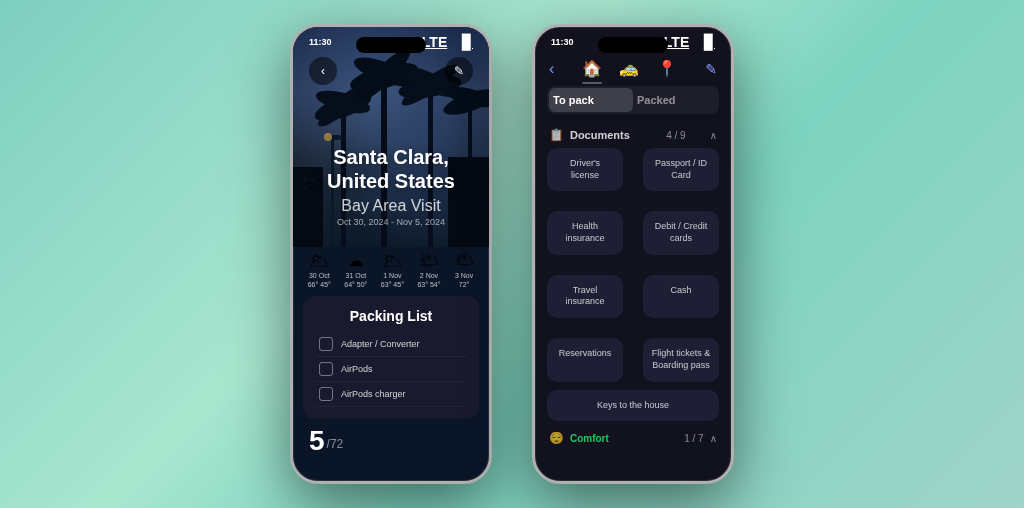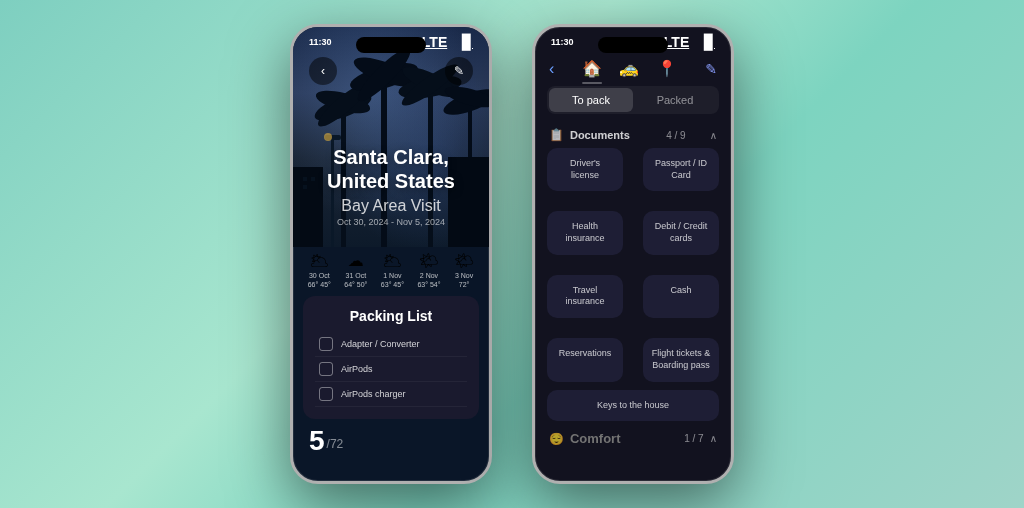--- a/index.html
+++ b/index.html
@@ -281,25 +281,25 @@
     .tabs {
       display: flex;
       margin: 0 12px 8px;
       background: rgba(255,255,255,0.05);
       border-radius: 8px;
       padding: 2px;
     }
 
     .tab {
       flex: 1;
-      text-align: center;
+      text-align: left;
       padding: 6px 4px;
       border-radius: 6px;
       font-size: 11px;
-      font-weight: 400;
+      font-weight: 700;
     }
 
     .tab.active {
       background: rgba(255,255,255,0.15);
       color: white;
     }
 
     .tab.inactive {
       color: rgba(255,255,255,0.5);
     }
@@ -362,23 +362,23 @@
     .comfort-header {
       display: flex;
       align-items: center;
       justify-content: space-between;
       padding: 6px 14px 4px;
       color: rgba(255,255,255,0.7);
       font-size: 10px;
     }
 
     .comfort-label {
-      font-size: 13px;
+      font-size: 10px;
       font-weight: 600;
-      color: #737373;
+      color: #22c55e;
     }
   </style>
 </head>
 <body>
 
 <div class="phone phone1">
   <div class="dynamic-island"></div>
 
   <div class="phone1-bg">
     <div class="palm-trees">

